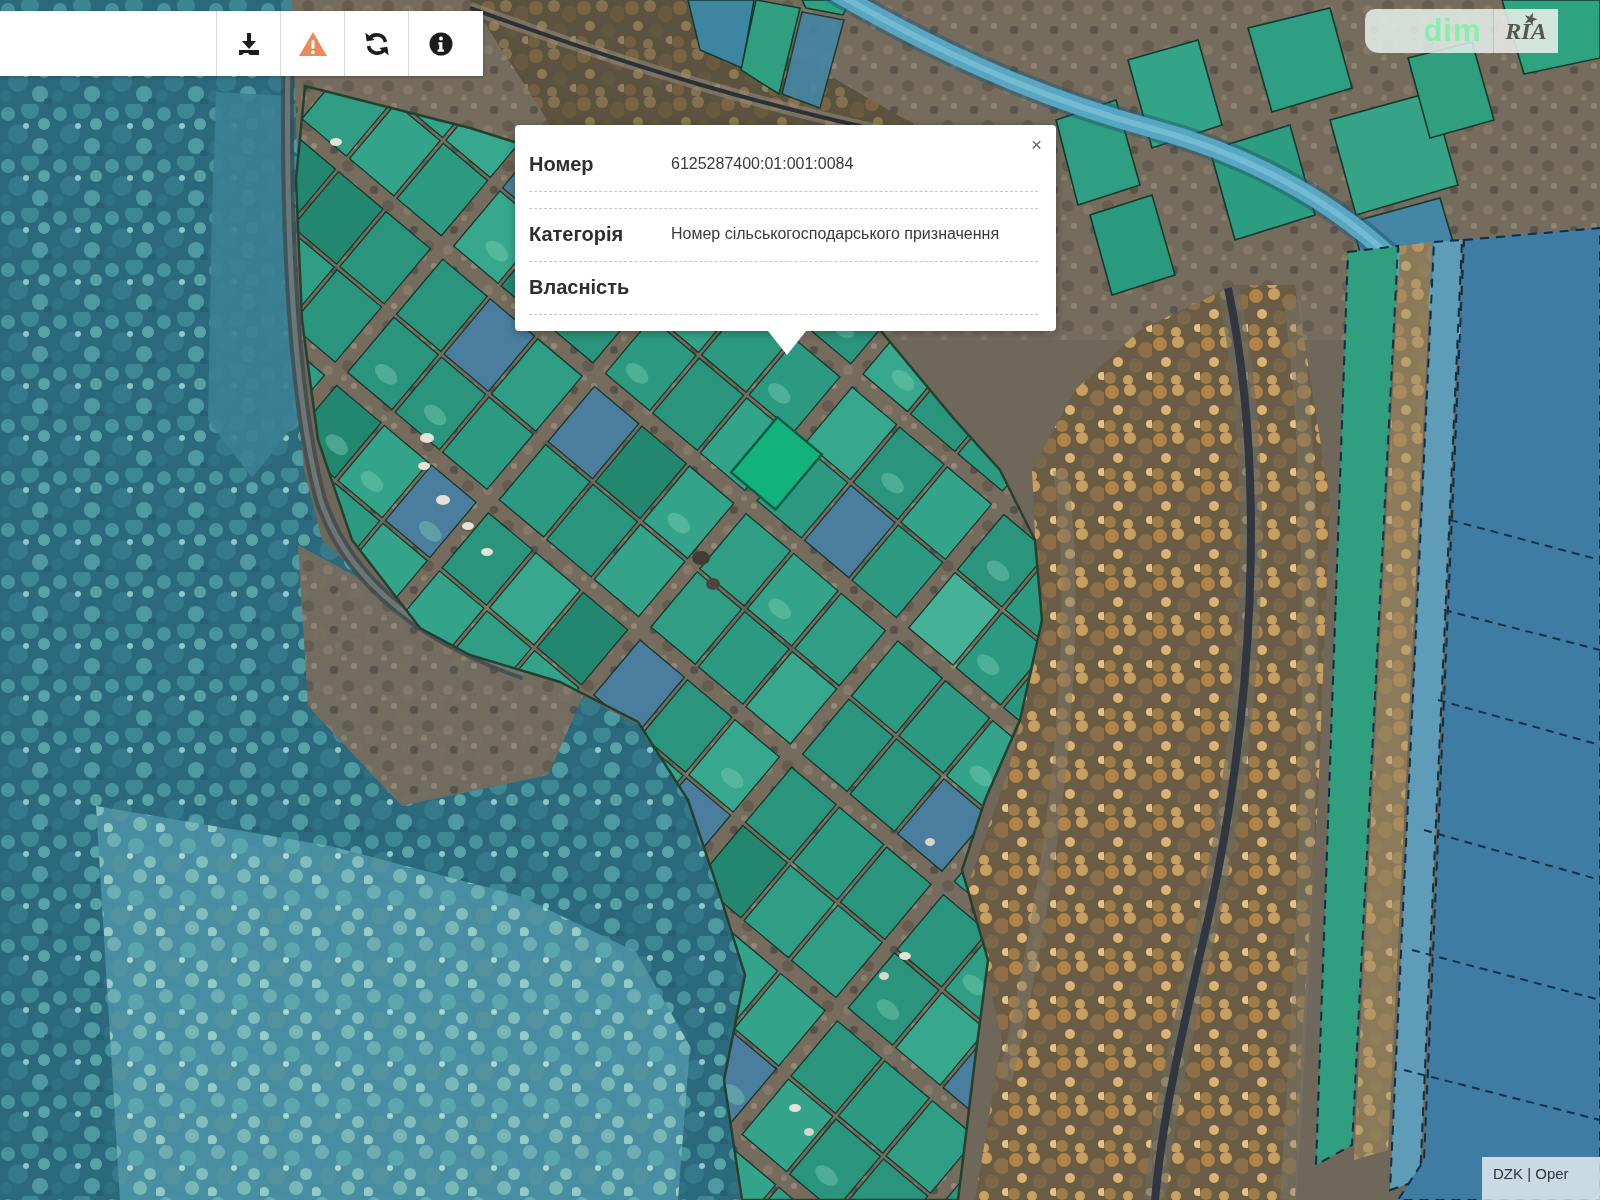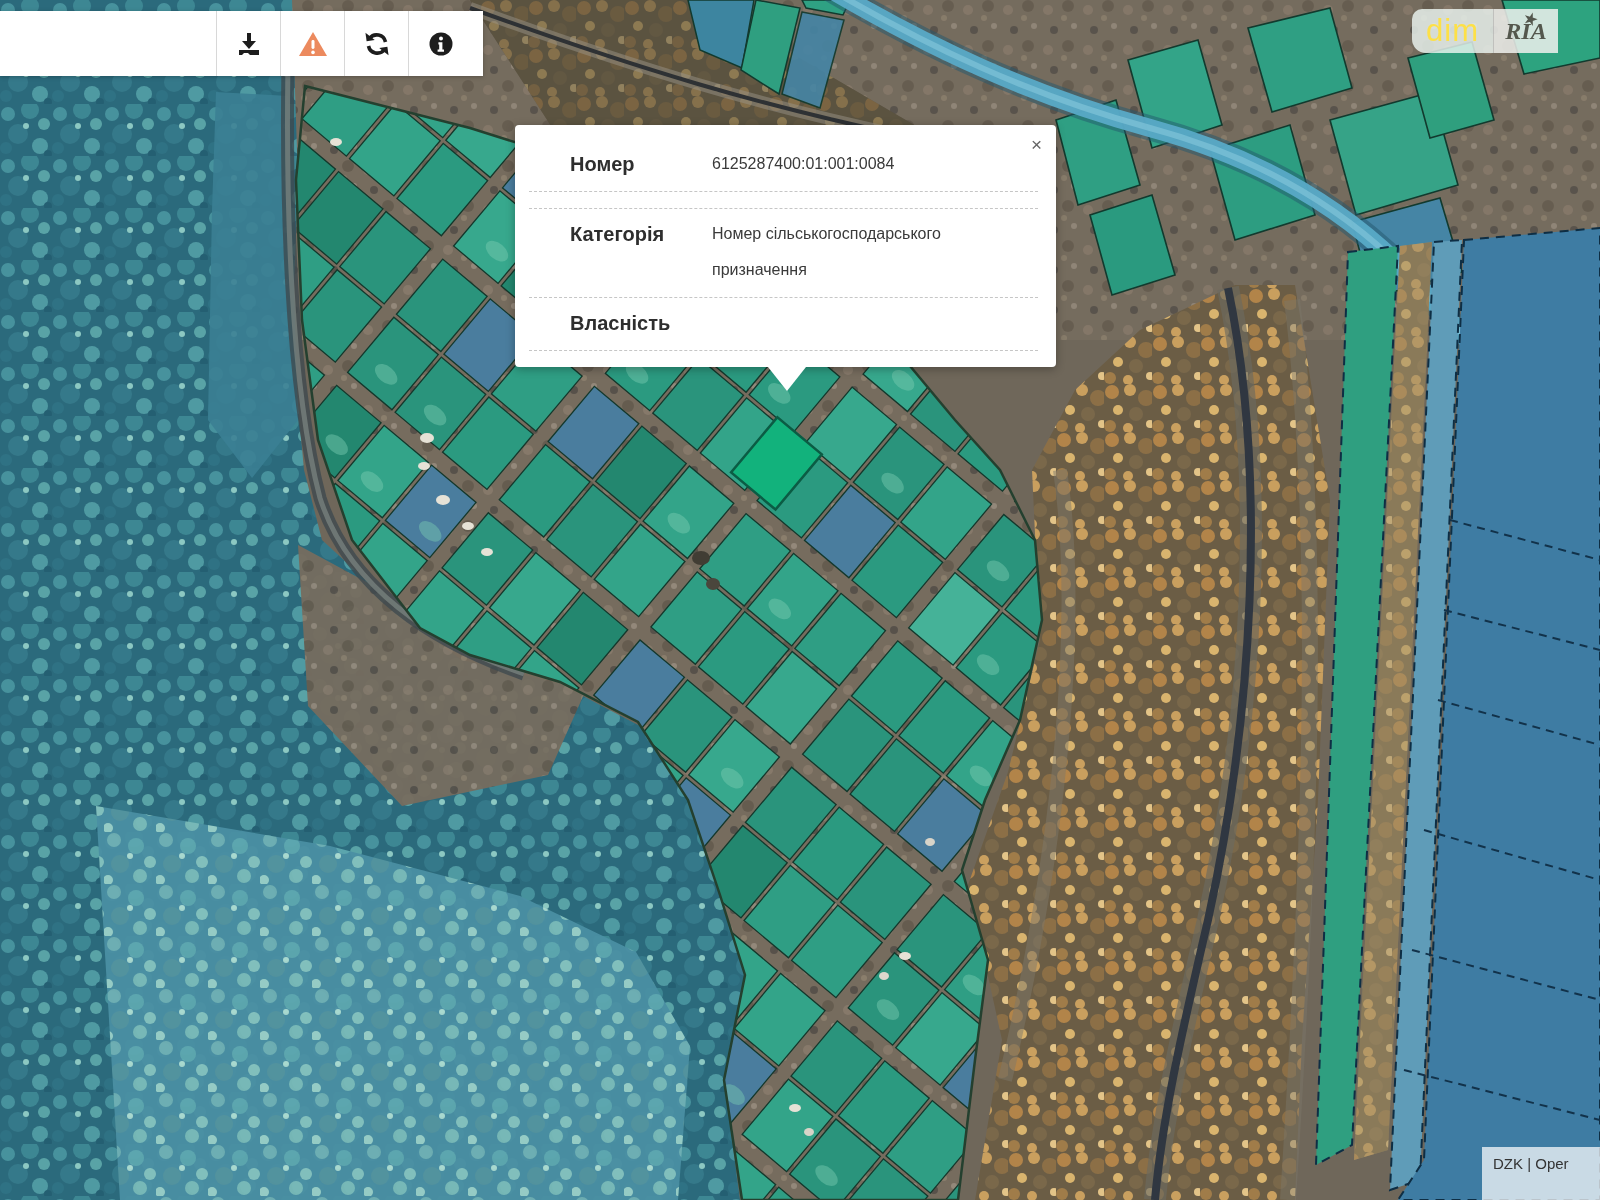--- a/index.html
+++ b/index.html
@@ -14,42 +14,42 @@
   .toolbar .tbtn{width:64px;display:flex;align-items:center;justify-content:center;
                  border-right:1px solid #d8d8d8;cursor:pointer;background:#fff;border-top:0;border-bottom:0;border-left:0;}
   .toolbar .tbtn:last-child{border-right:0;}
 
   
   .popup{position:absolute;left:515px;top:125px;width:541px;box-sizing:border-box;
          background:#fff;border-radius:4px;box-shadow:0 2px 10px rgba(0,0,0,.30);
          padding:14px 18px 16px 14px;color:#333;}
   .popup .row{display:flex;padding:7px 0 9px 0;border-bottom:1px dashed #c6c6c6;}
   .popup .row:last-child{border-bottom:0;}
-  .popup .lbl{width:142px;flex:0 0 142px;font-weight:bold;font-size:20px;line-height:36px;color:#2e2e2e;margin-left:41px;}
+  .popup .lbl{width:142px;flex:0 0 142px;font-weight:bold;font-size:20px;line-height:36px;color:#2e2e2e;}
   .popup .val{flex:1;font-size:16px;line-height:36px;color:#3a3a3a;white-space:pre-line;}
   .popup .close{position:absolute;top:8px;right:12px;font-size:19px;line-height:19px;color:#666;
                 cursor:pointer;background:none;border:0;padding:2px;}
   .popup .tail{position:absolute;left:253px;bottom:-24px;width:0;height:0;
                border-left:19px solid transparent;border-right:19px solid transparent;
                border-top:24px solid #fff;}
 
   
   .wm{position:absolute;top:9px;right:42px;display:flex;height:44px;}
   .wm .dim{width:81px;background:rgba(236,245,240,.82);border-radius:10px 0 0 14px;
            display:flex;align-items:center;justify-content:center;
-           color:#fde047;font-size:31px;font-weight:normal;letter-spacing:1px;cursor:pointer;}
+           color:#86efac;font-size:31px;font-weight:bold;letter-spacing:1px;cursor:pointer;padding-left:47px;}
   .wm .ria{width:64px;background:rgba(240,241,237,.85);border-left:1px solid rgba(150,150,150,.4);
            display:flex;align-items:center;justify-content:center;position:relative;cursor:pointer;
            font-family:"Liberation Serif",serif;font-style:italic;font-weight:bold;
            font-size:24px;color:#54574d;transform:skew(0deg);}
   .wm .ria .star{position:absolute;top:1px;left:30px;font-size:15px;font-style:normal;color:#54574d;
                  transform:rotate(18deg);}
 
   
-  .attrib{position:absolute;right:0;bottom:0;width:118px;height:53px;box-sizing:border-box;
+  .attrib{position:absolute;right:0;bottom:0;width:118px;height:43px;box-sizing:border-box;
           background:rgba(255,255,255,.72);padding:8px 0 0 11px;font-size:15px;color:#333;
           white-space:nowrap;overflow:hidden;cursor:pointer;}
 </style>
 </head>
 <body>
 
 <div class="stage">
 
   <svg class="map" width="1600" height="1200" viewBox="0 0 1600 1200">
     <defs>

